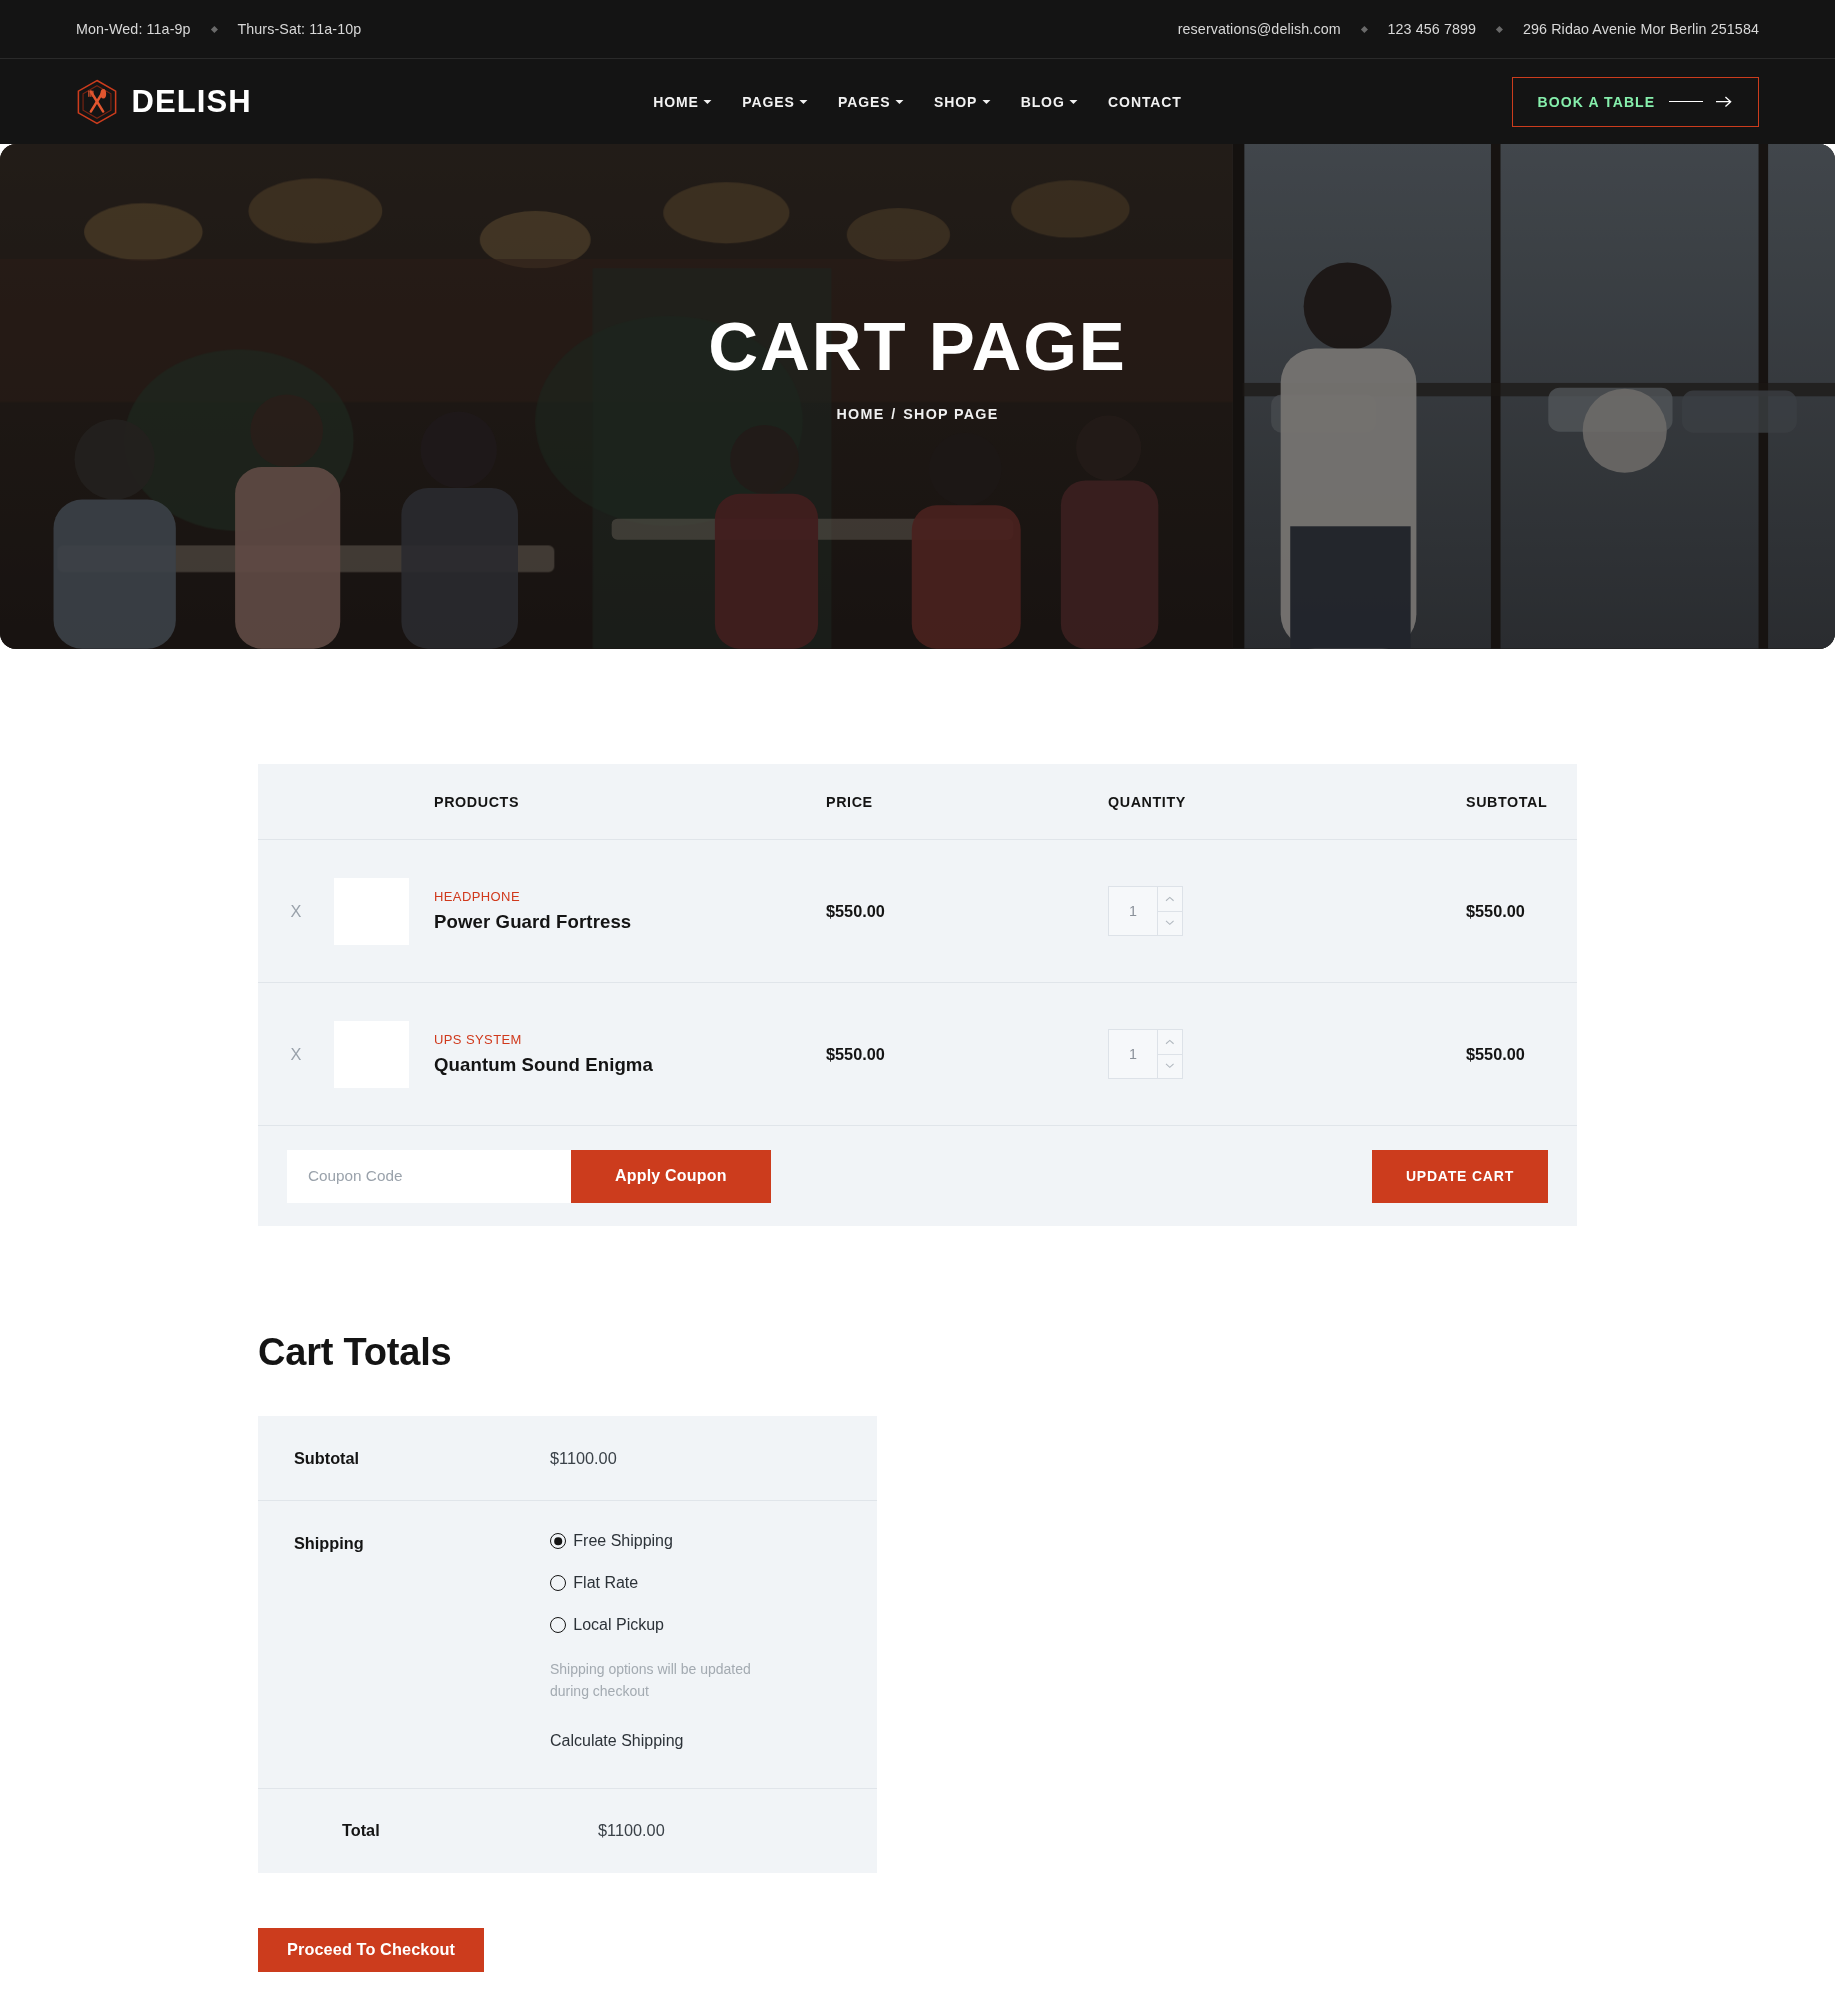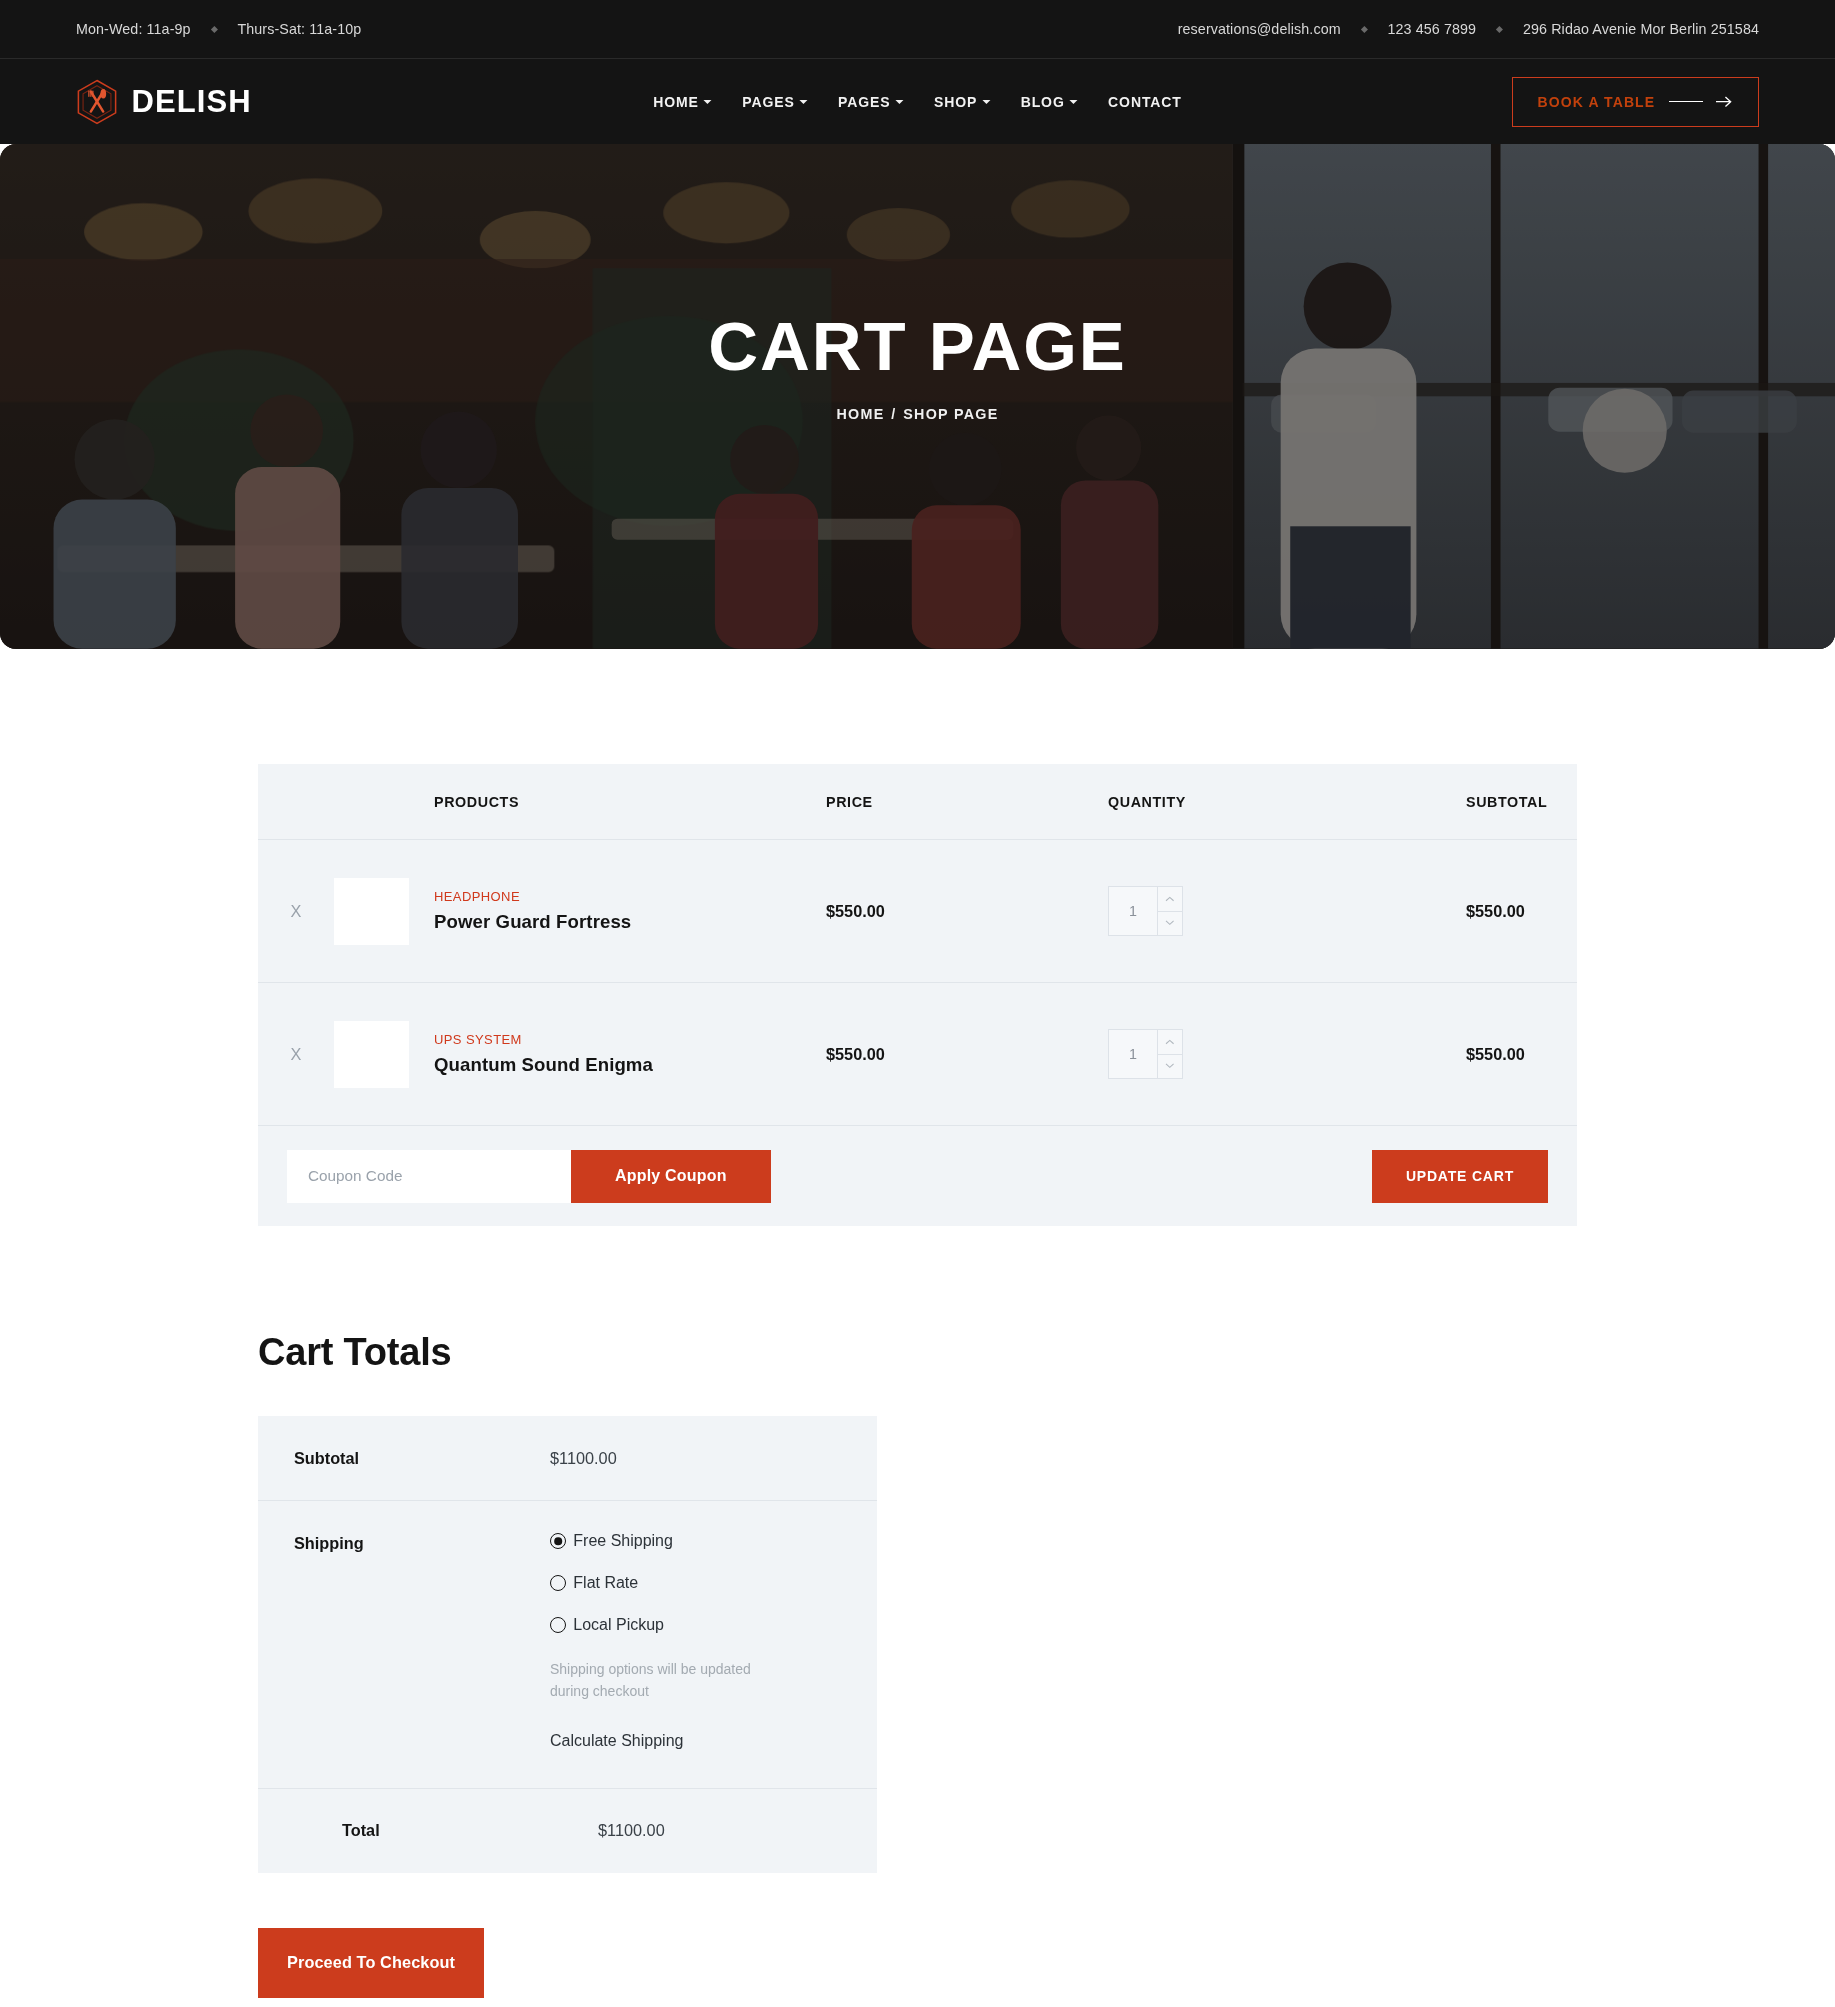--- a/index.html
+++ b/index.html
@@ -98,21 +98,21 @@
     border: 1px solid #cc3c1d;
     height: 50px;
     padding: 0 25px;
     display: flex;
     align-items: center;
     gap: 13.4px;
     cursor: pointer;
     background: transparent;
   }
   .book-btn span.lbl {
-    color: #c2410c;
+    color: #86efac;
     font-size: 14px;
     font-weight: 700;
     letter-spacing: 1.1px;
     white-space: nowrap;
   }
   .book-line { width: 34px; height: 1px; background: #ffffff; display:block; }
   .book-arrow { width: 17px; height: 13.4px; display:block; }
 
   
   .hero {
@@ -392,21 +392,21 @@
   }
   .calc-ship {
     margin-top: 29px;
     font-size: 16px;
     color: #2c3238;
     cursor: pointer;
     display: inline-block;
   }
   .checkout-btn {
     margin-top: 55px;
-    height: 70px;
+    height: 44px;
     padding: 0 29px;
     font-size: 16.3px;
     font-weight: 700;
     letter-spacing: 0.1px;
     display: inline-flex;
     align-items: center;
   }
 </style>
 </head>
 <body>

